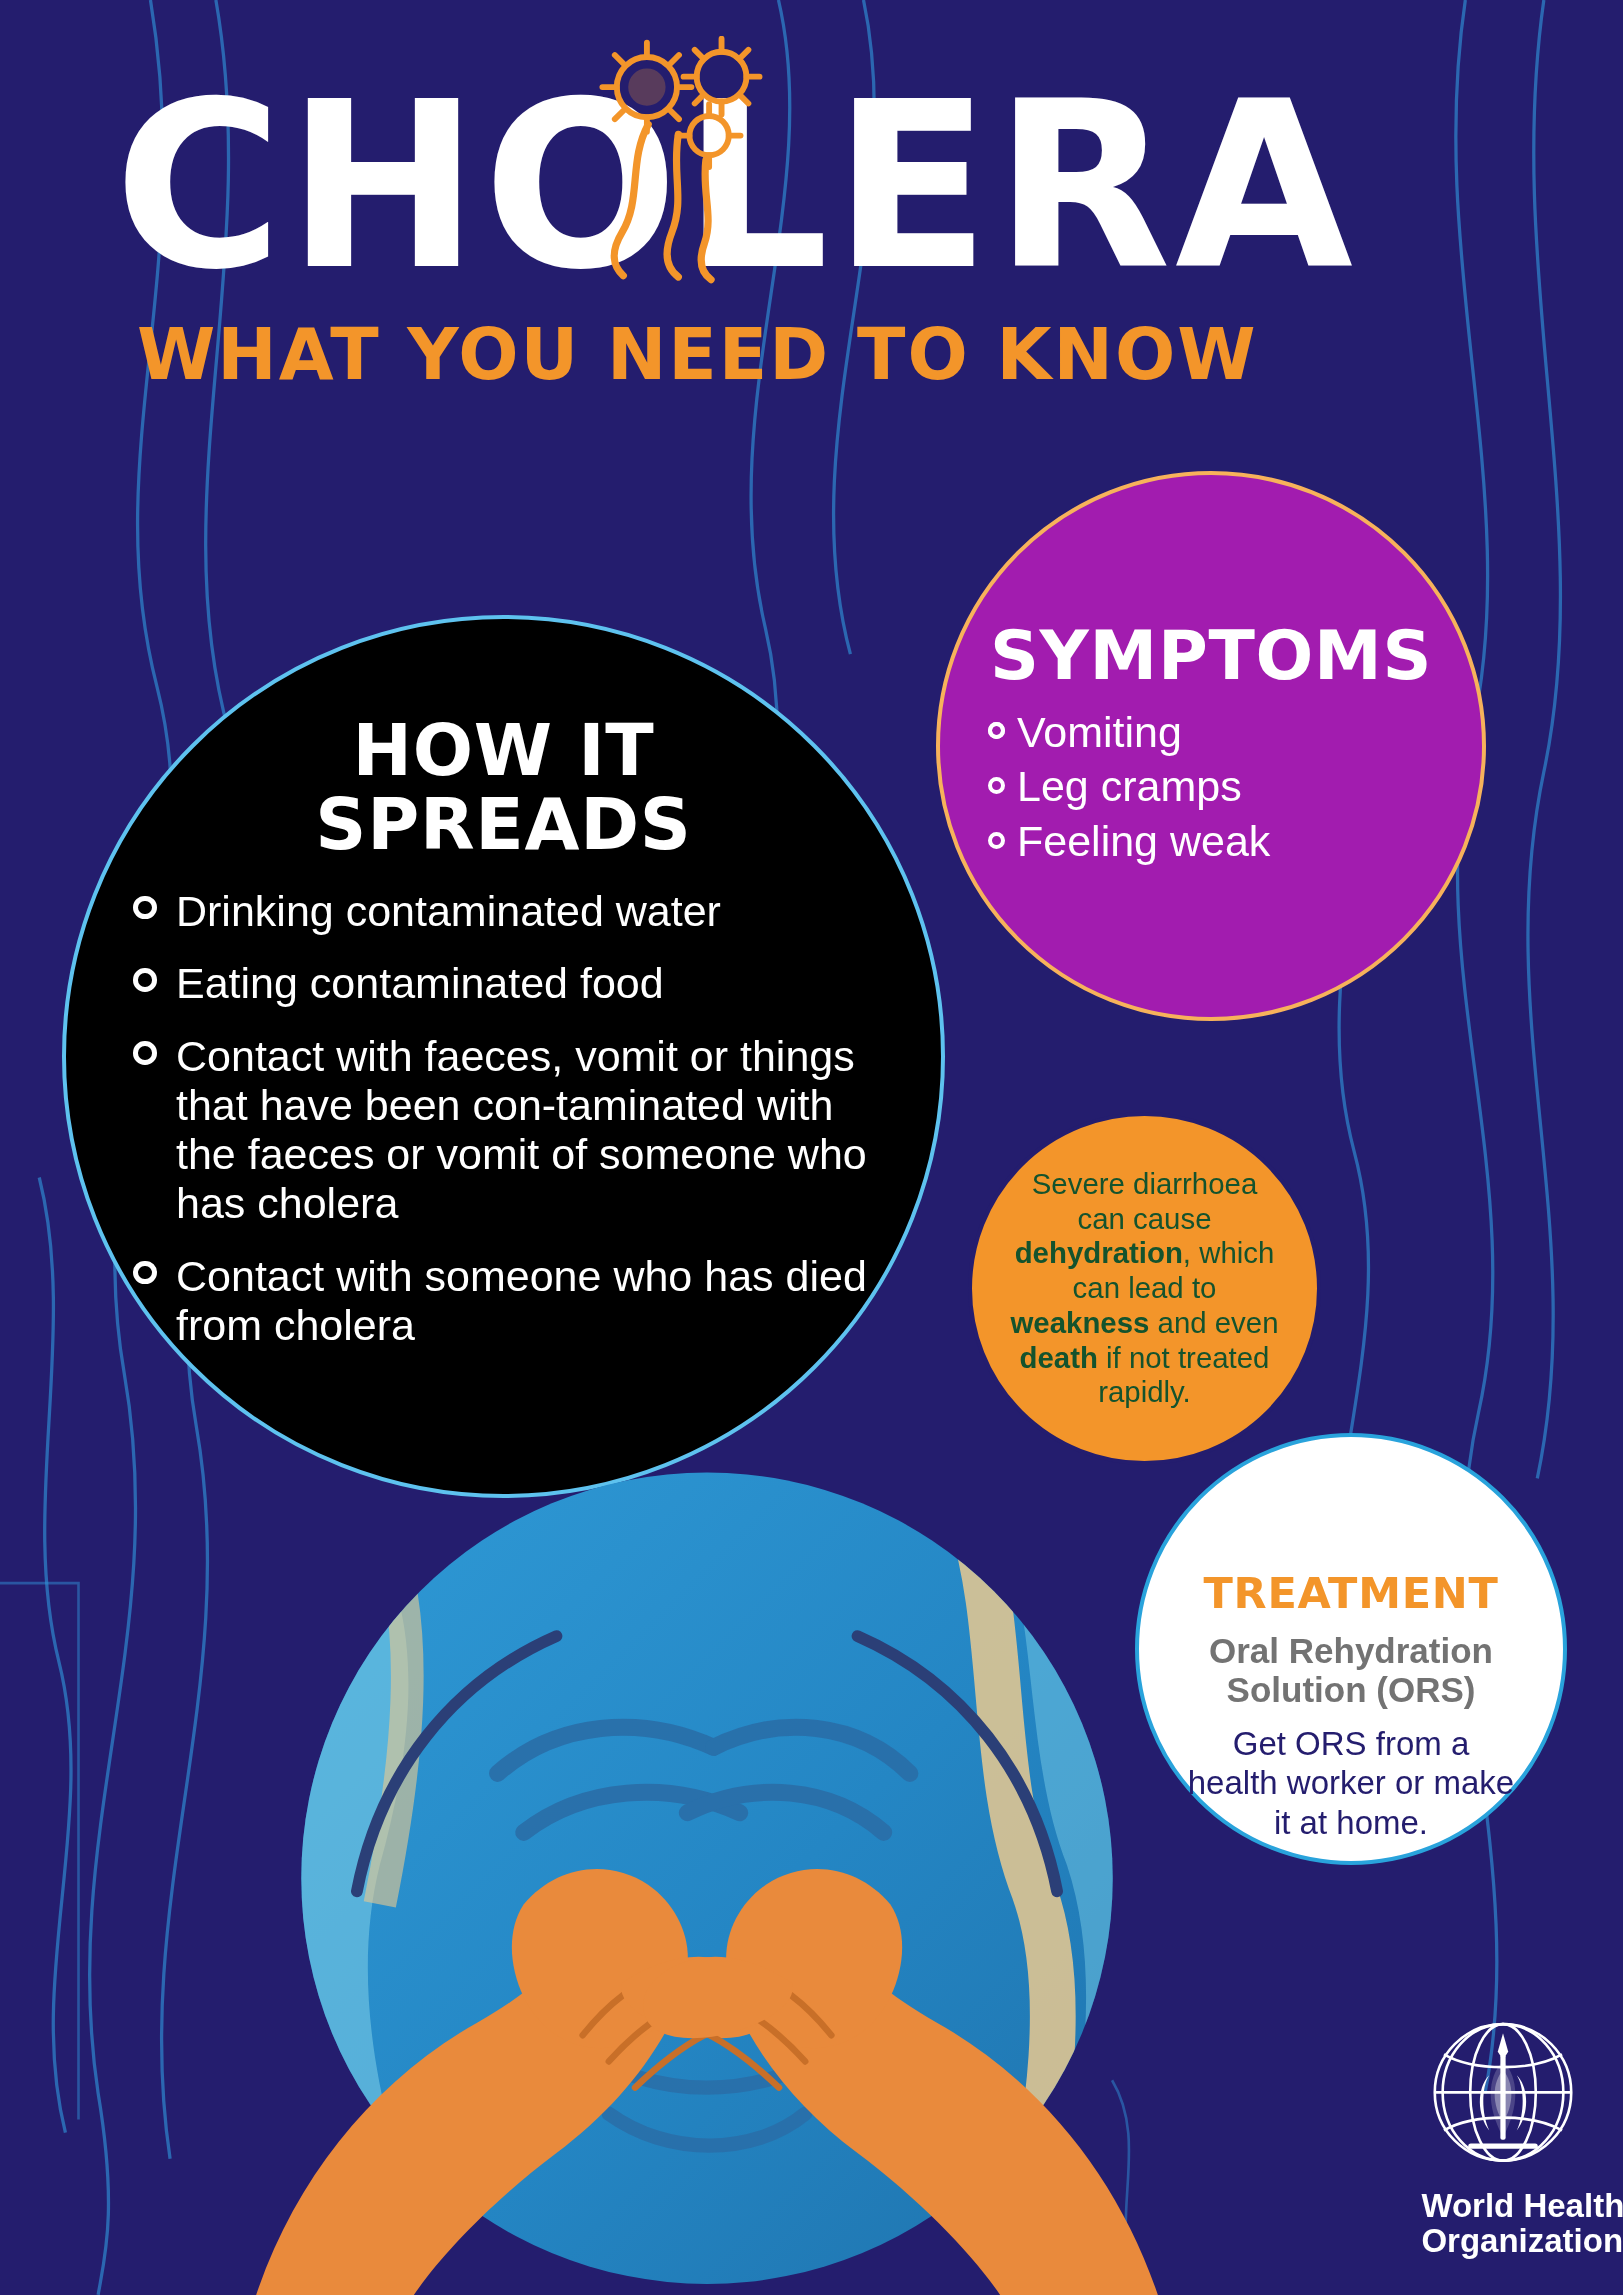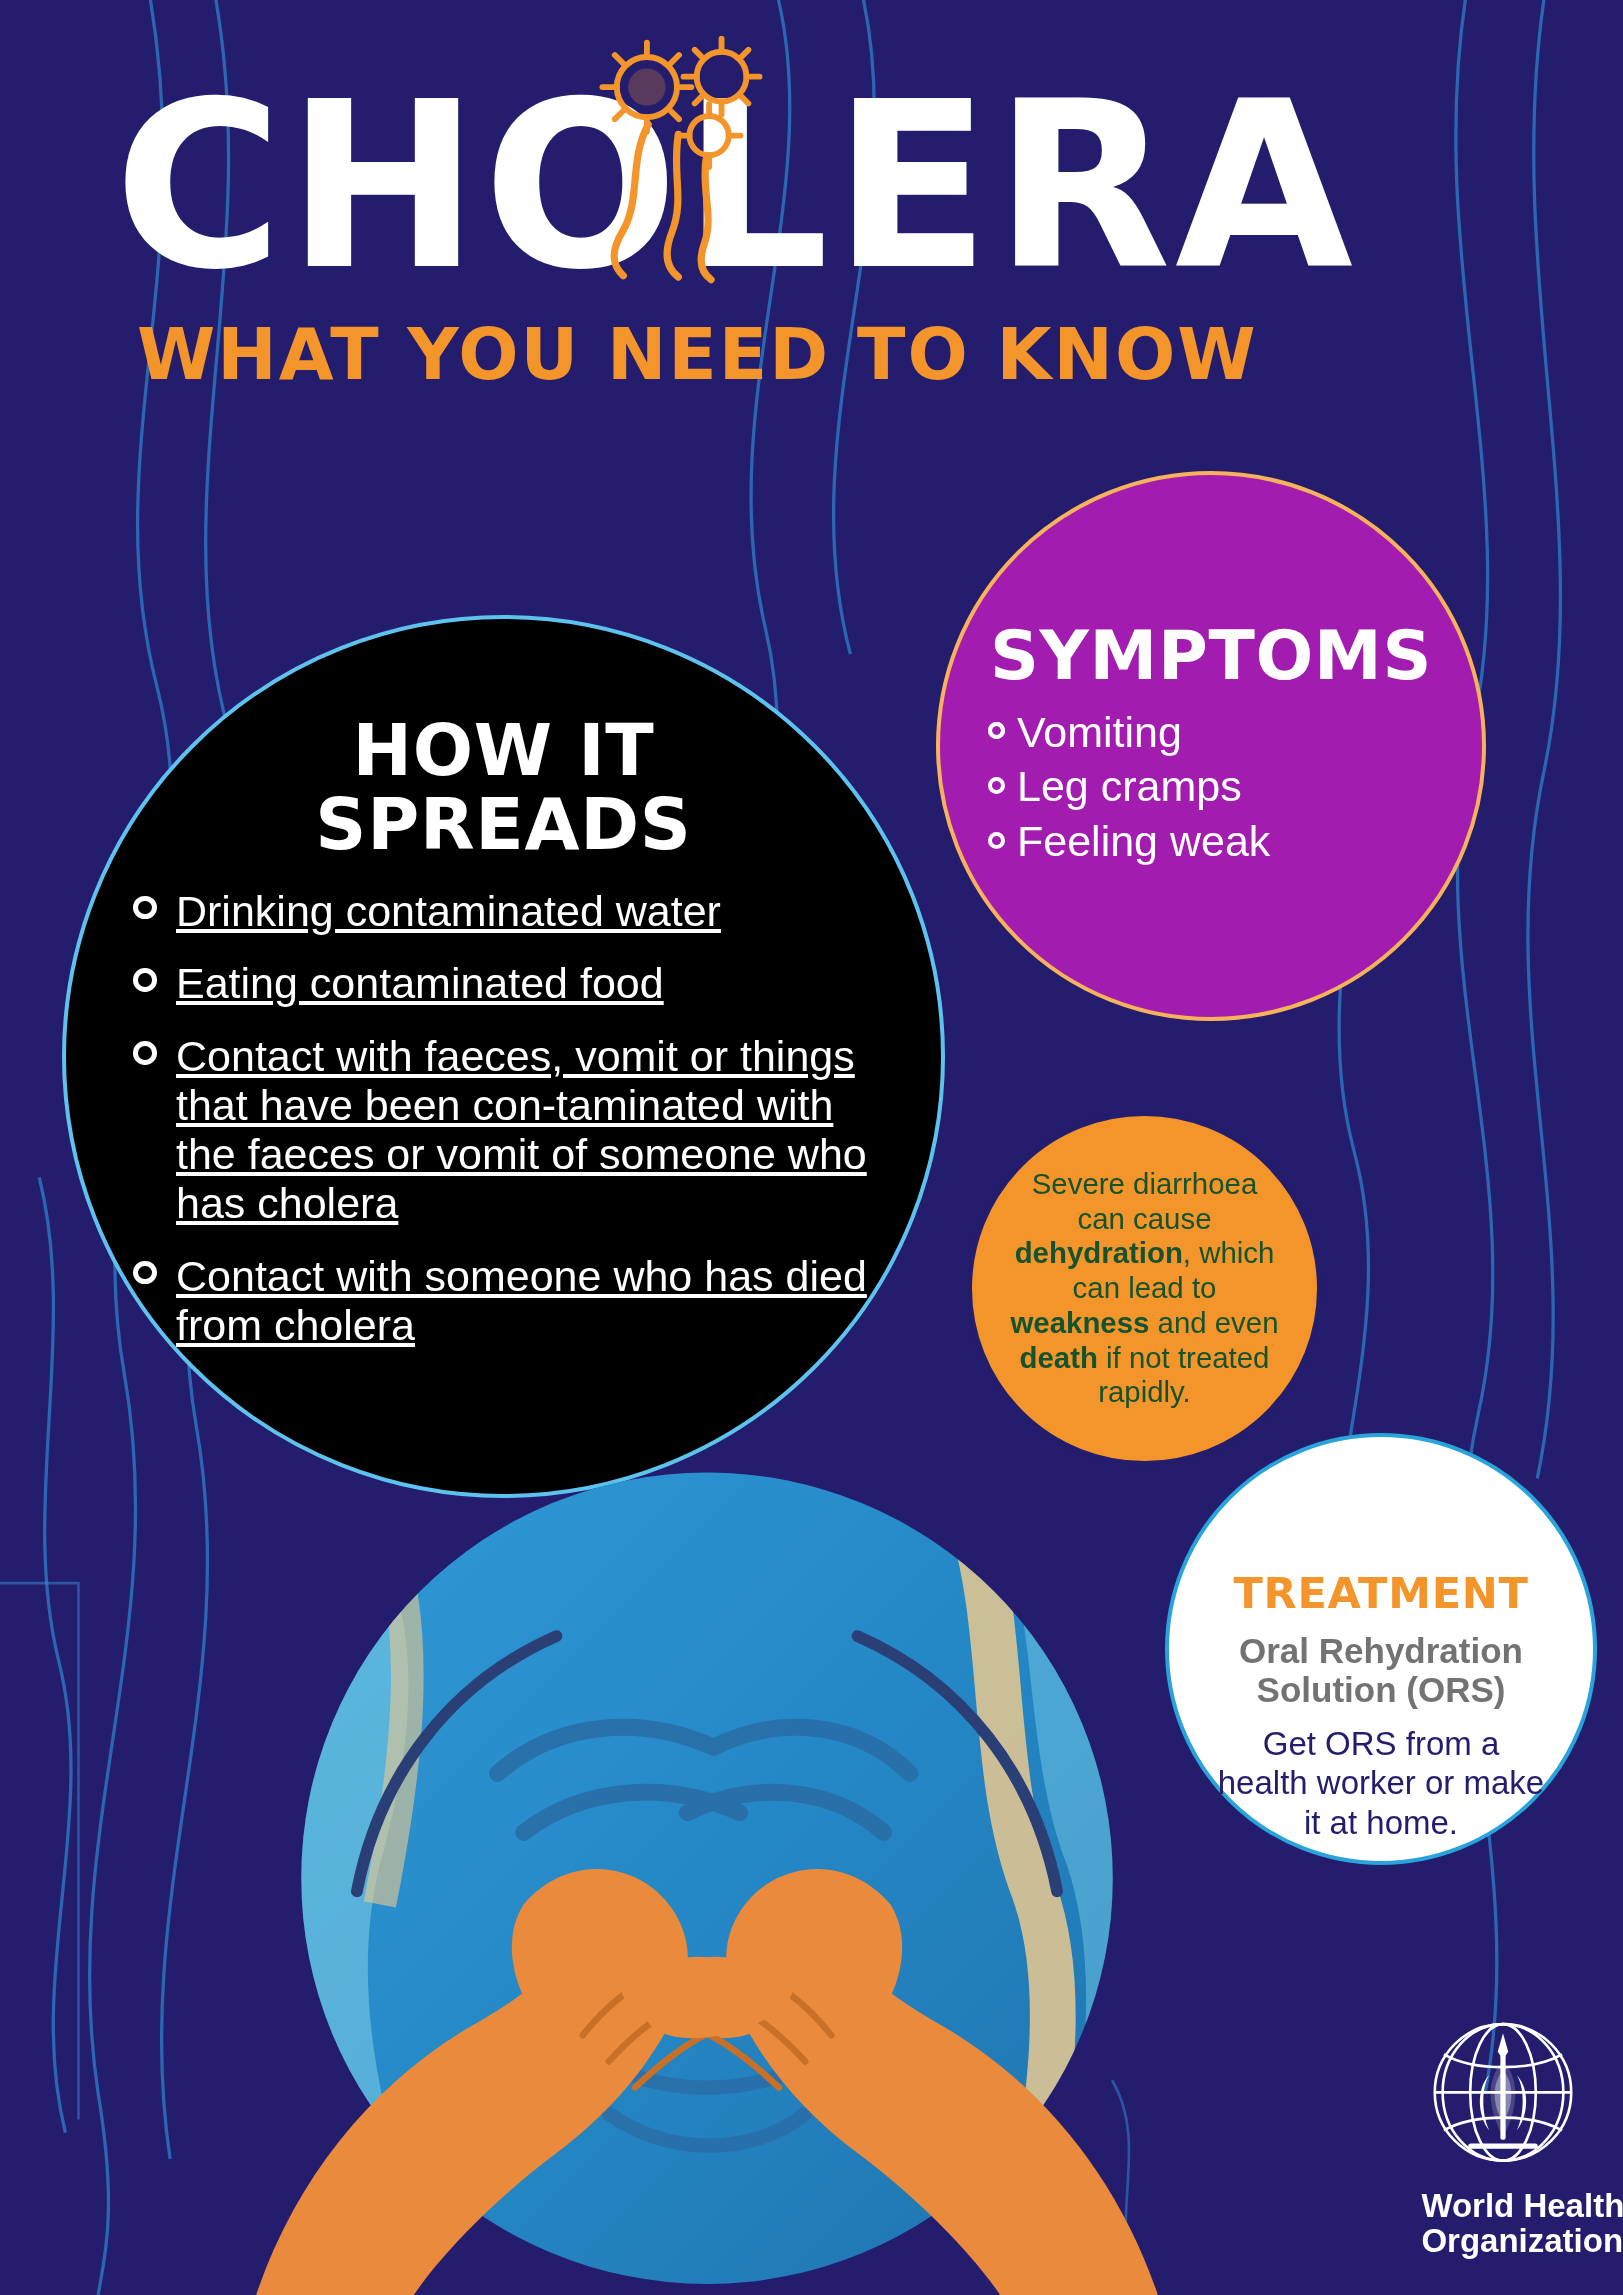--- a/index.html
+++ b/index.html
@@ -98,21 +98,20 @@
     padding: 0;
   }
   .bullets li {
     position: relative;
     padding-left: 52px;
     margin-bottom: 23.6px;
     color: #ffffff;
     font-size: 43px;
     line-height: 1.14;
     font-family: "Liberation Sans", sans-serif;
-    text-decoration: underline;
   }
   .bullets li .dot {
     position: absolute;
     left: 9.2px;
     top: 9.2px;
     width: 23.6px;
     height: 23.6px;
     border-radius: 50%;
     border: 5.9px solid #ffffff;
     box-sizing: border-box;
@@ -176,21 +175,21 @@
     color: #14532d;
     font-size: 29.4px;
     line-height: 1.18;
     text-align: center;
     padding: 0 37px;
   }
   .dehydration-text b { font-weight: bold; }
 
   
   .treatment-circle {
-    left: 1165px;
+    left: 1135px;
     top: 1433px;
     width: 432px;
     height: 432px;
     background: #ffffff;
     border: 4.6px solid #29a3dc;
     text-align: center;
     box-sizing: border-box;
     padding-top: 131px;
   }
   .treatment-title {

